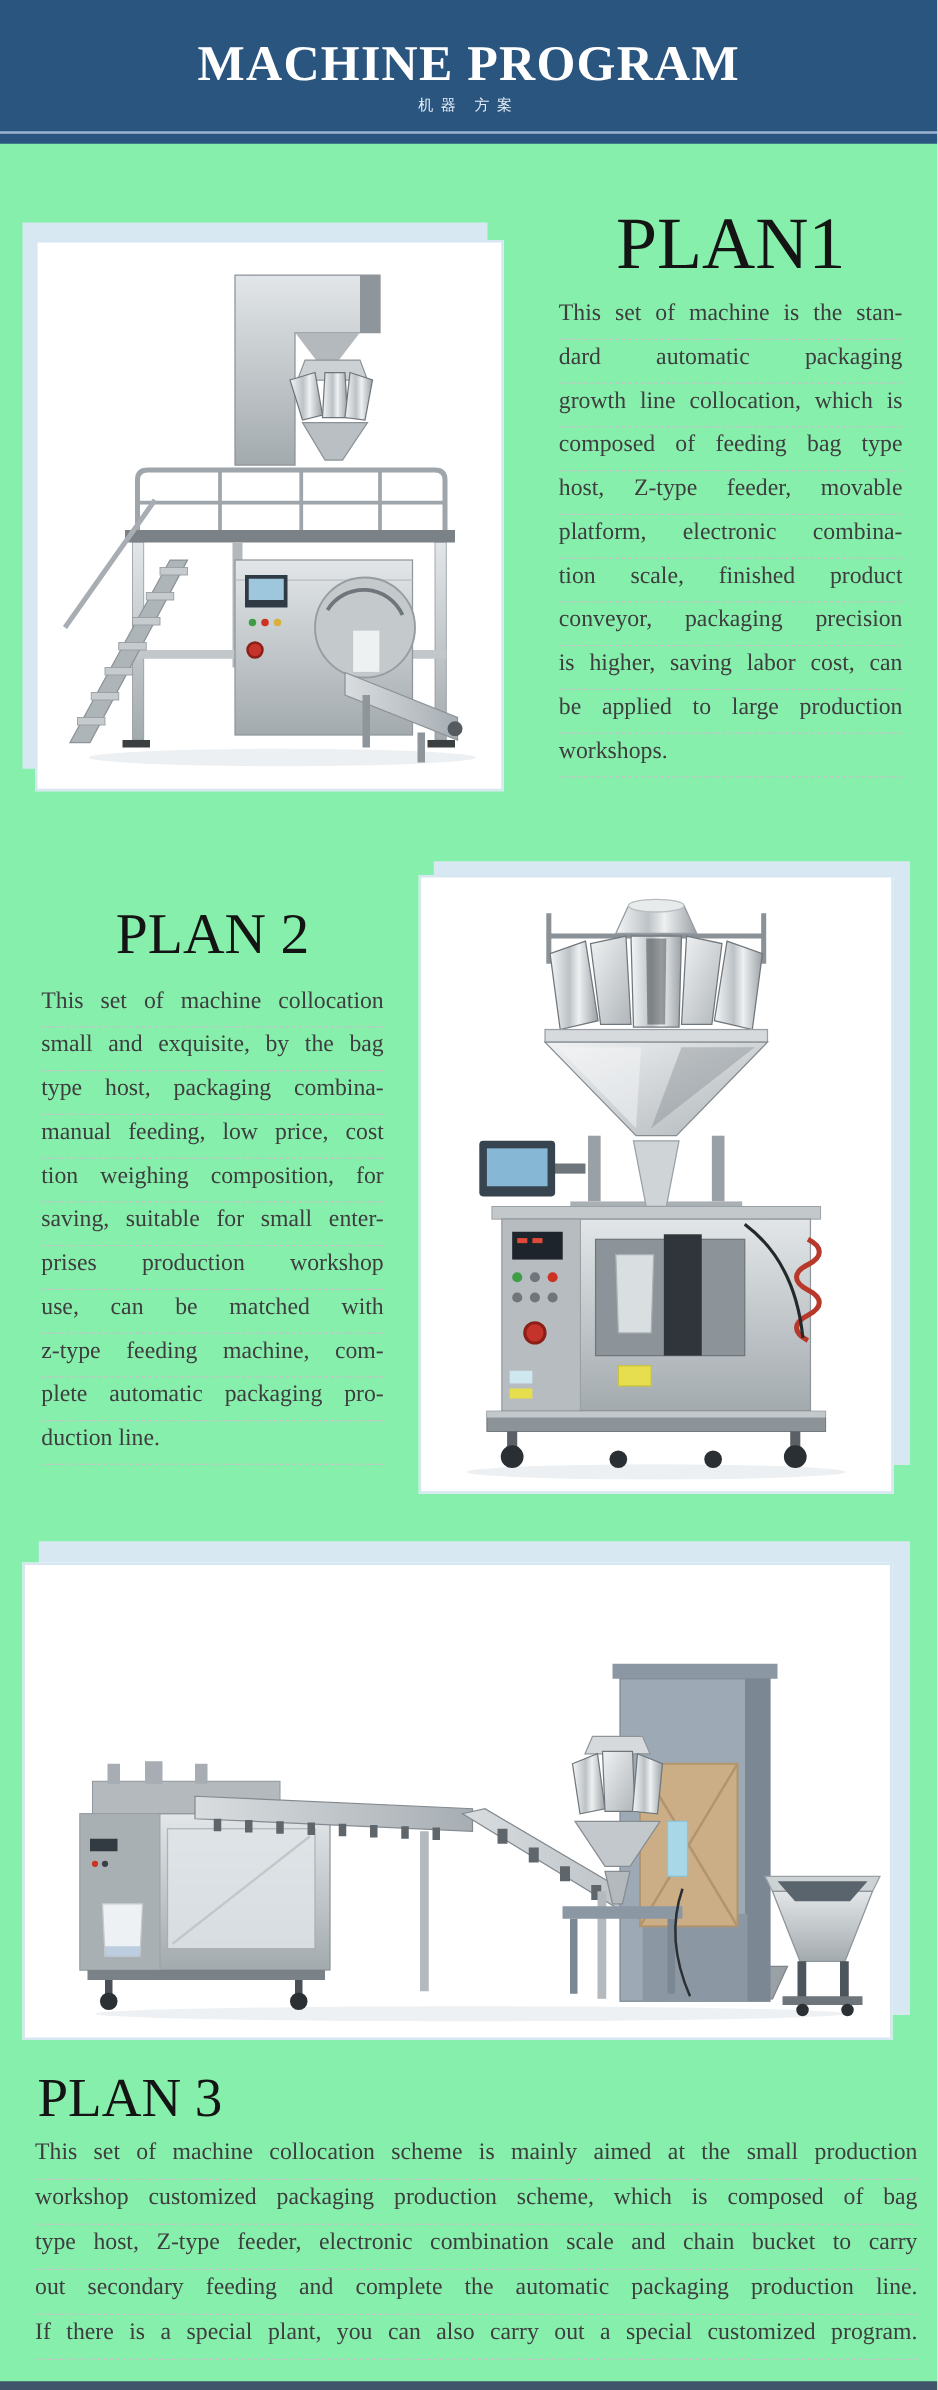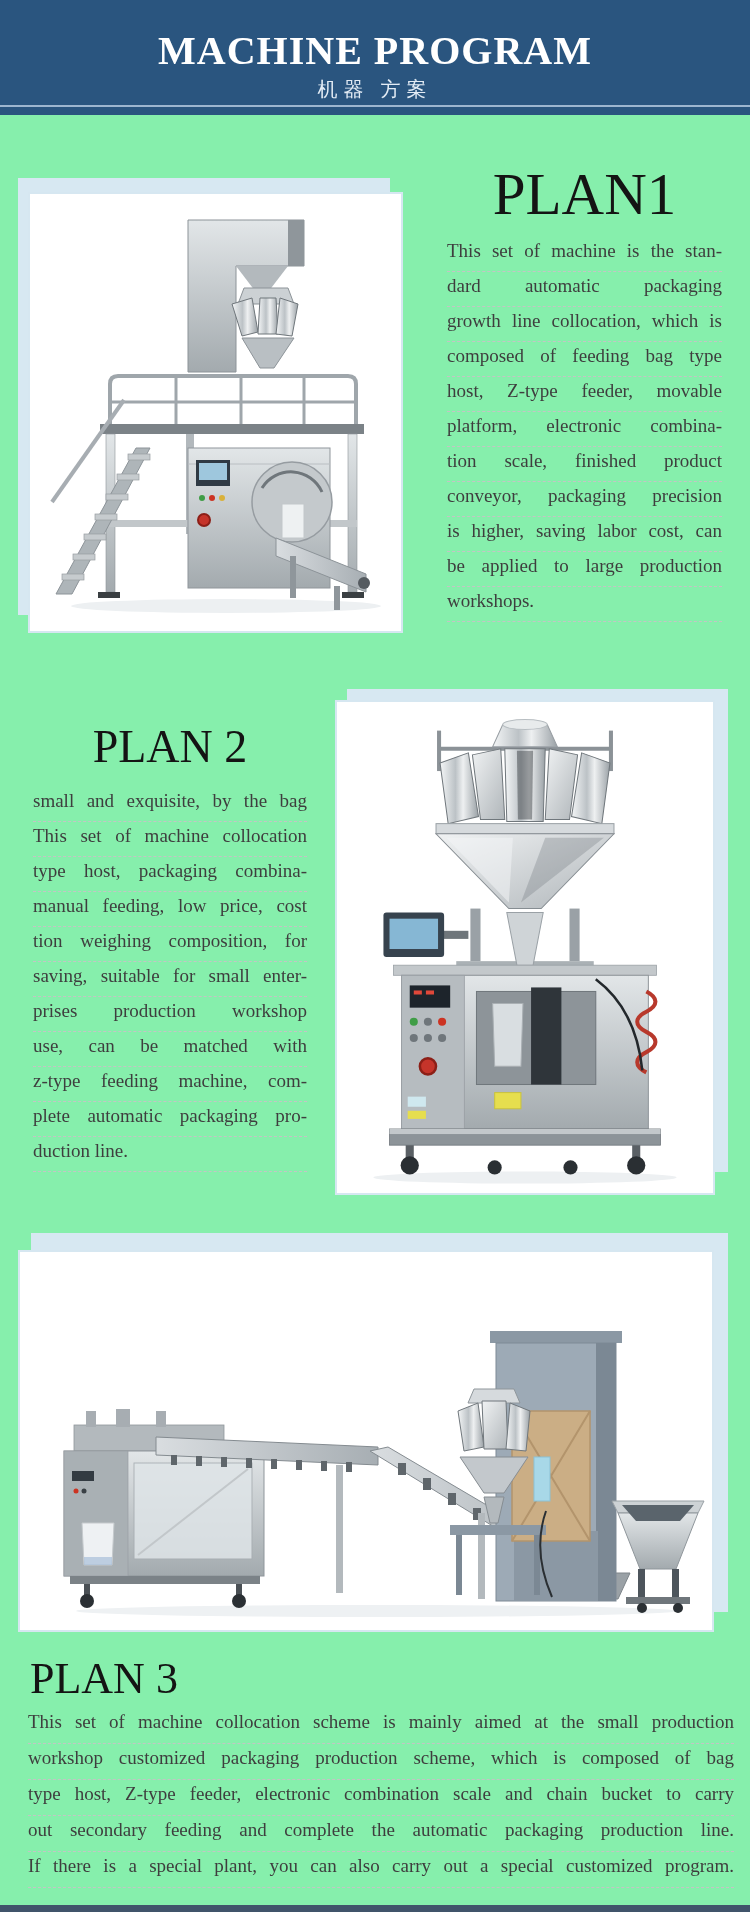--- a/index.html
+++ b/index.html
@@ -5,21 +5,21 @@
   html,body{margin:0;padding:0;background:#ffffff;}
   .page{position:relative;width:750px;height:1912px;background:#86efac;overflow:hidden;
         font-family:Liberation Serif, serif;}
 
   
   .header{position:absolute;left:0;top:0;width:750px;height:115px;background:#2a557f;}
   .header-rule{position:absolute;left:0;top:105px;width:750px;height:2px;background:#9db6cf;}
   .header-title{position:absolute;left:0;top:27px;width:750px;text-align:center;
                 color:#ffffff;font-size:40px;font-weight:bold;letter-spacing:1px;}
   .header-sub{position:absolute;left:0;top:76px;width:750px;text-align:center;
-              color:#e3ecf5;font-size:20px;letter-spacing:6px;}
+              color:#e3ecf5;font-size:12px;letter-spacing:6px;}
 
   
   .shadow{position:absolute;background:#d7e8f2;}
   .card{position:absolute;background:#ffffff;border:2px solid #d6e7f1;box-sizing:border-box;}
   .card svg{position:absolute;left:6px;top:8px;}
 
   
   .ptitle{position:absolute;color:#141414;font-weight:normal;}
   .t-center{text-align:center;}
   .t1{left:447px;top:160px;width:275px;font-size:59px;}
@@ -218,22 +218,22 @@
       <rect x="62" y="430" width="8" height="14" fill="#5a6065"></rect>
         <rect x="286" y="430" width="8" height="14" fill="#5a6065"></rect>
       <circle cx="66" cy="450" r="9" fill="#2a2f33"></circle>
         <circle cx="290" cy="450" r="9" fill="#2a2f33"></circle>
       <circle cx="150" cy="452" r="7" fill="#2a2f33"></circle>
         <circle cx="225" cy="452" r="7" fill="#2a2f33"></circle>
     </svg>
   </div>
   <div class="ptitle t-center t2">PLAN 2</div>
   <div class="col c2">
+    <div class="tline">This set of machine collocation</div>
     <div class="tline">small and exquisite, by the bag</div>
-    <div class="tline">This set of machine collocation</div>
     <div class="tline">type host, packaging combina-</div>
     <div class="tline">manual feeding, low price, cost</div>
     <div class="tline">tion weighing composition, for</div>
     <div class="tline">saving, suitable for small enter-</div>
     <div class="tline">prises production workshop</div>
     <div class="tline">use, can be matched with</div>
     <div class="tline">z-type feeding machine, com-</div>
     <div class="tline">plete automatic packaging pro-</div>
     <div class="tline last">duction line.</div>
   </div>

